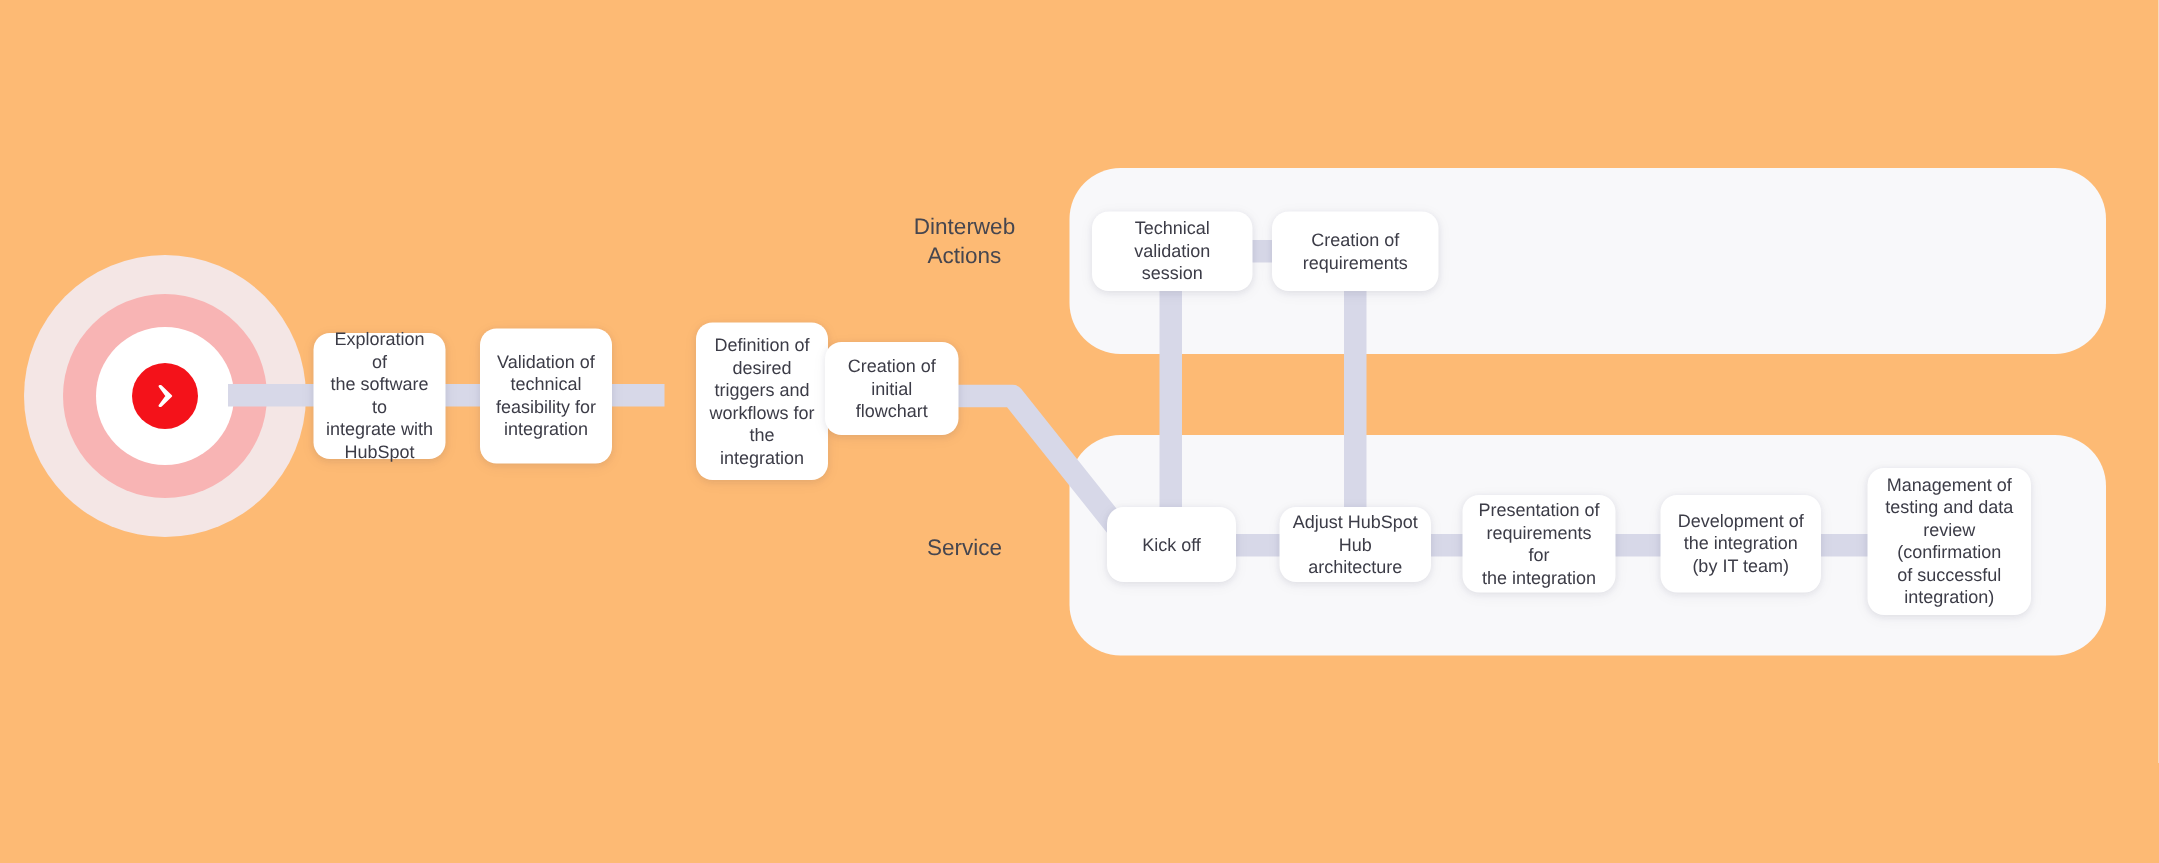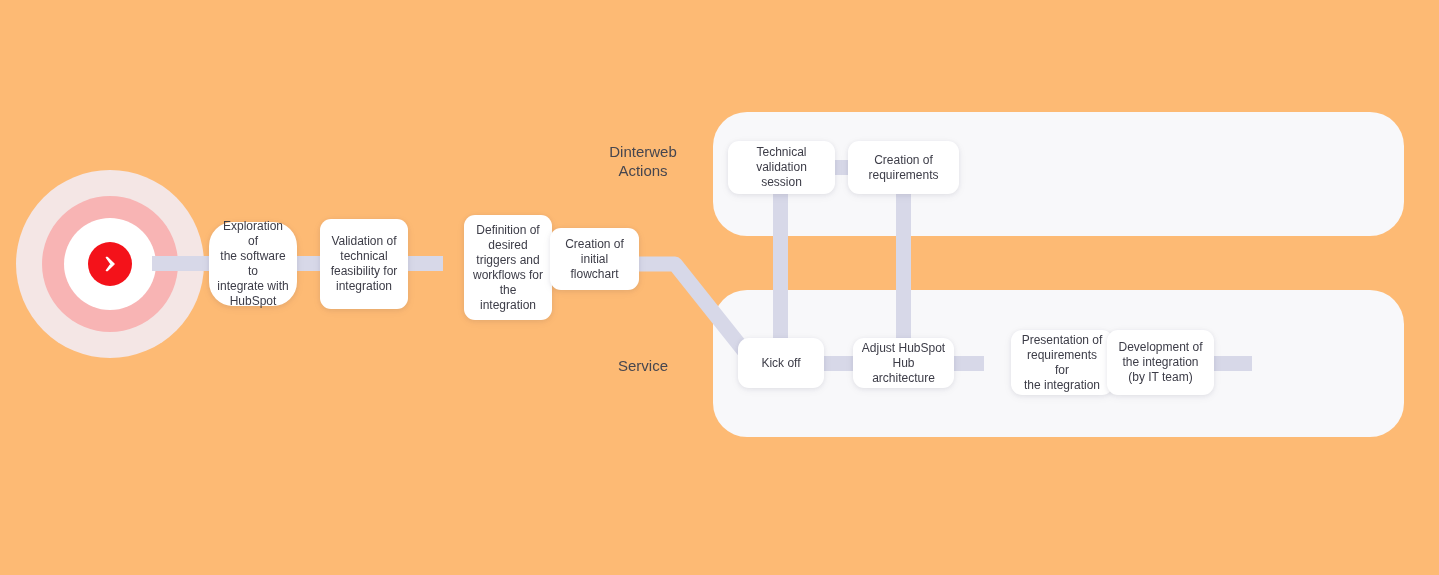--- a/index.html
+++ b/index.html
@@ -133,21 +133,21 @@
   <div class="conn" style="left:948px; top:356px; width:36px; height:15px;"></div>
 
   <div class="conn" style="left:1072px; top:356px; width:44px; height:15px;"></div>
 
   <div class="conn" style="left:1206px; top:356px; width:46px; height:15px;"></div>
 
   <div class="lane-label" id="label-dinterweb">Dinterweb
 Actions</div>
   <div class="lane-label" id="label-service">Service</div>
 
-  <div class="node" style="left:209px; top:222px; width:88px; height:84px;border-radius:24px;">Exploration of
+  <div class="node" style="left:209px; top:222px; width:88px; height:84px;">Exploration of
 the software to
 integrate with
 HubSpot</div>
   <div class="node" style="left:320px; top:219px; width:88px; height:90px;">Validation of
 technical
 feasibility for
 integration</div>
   <div class="node" style="left:432px; top:215px; width:88px; height:105px;margin-left:32px;">Definition of
 desired
 triggers and
@@ -157,20 +157,25 @@
 initial flowchart</div>
 
   <div class="node" style="left:728px; top:141px; width:107px; height:53px;">Technical
 validation session</div>
   <div class="node" style="left:848px; top:141px; width:111px; height:53px;">Creation of
 requirements</div>
 
   <div class="node" style="left:853px; top:338px; width:101px; height:50px;">Adjust HubSpot
 Hub architecture</div>
   <div class="node" style="left:738px; top:338px; width:86px; height:50px;">Kick off</div>
-  <div class="node" style="left:975px; top:330px; width:102px; height:65px;margin-left:36px;">Presentation of
+  <div class="node" style="left:975px; top:330px; width:102px; height:65px;">Presentation of
 requirements for
 the integration</div>
   <div class="node" style="left:1107px; top:330px; width:107px; height:65px;">Development of
 the integration
 (by IT team)</div>
+  <div class="node" style="left:1245px; top:312px; width:109px; height:98px;">Management of
+testing and data
+review (confirmation
+of successful
+integration)</div>
 
 </div>
 
 </body></html>

